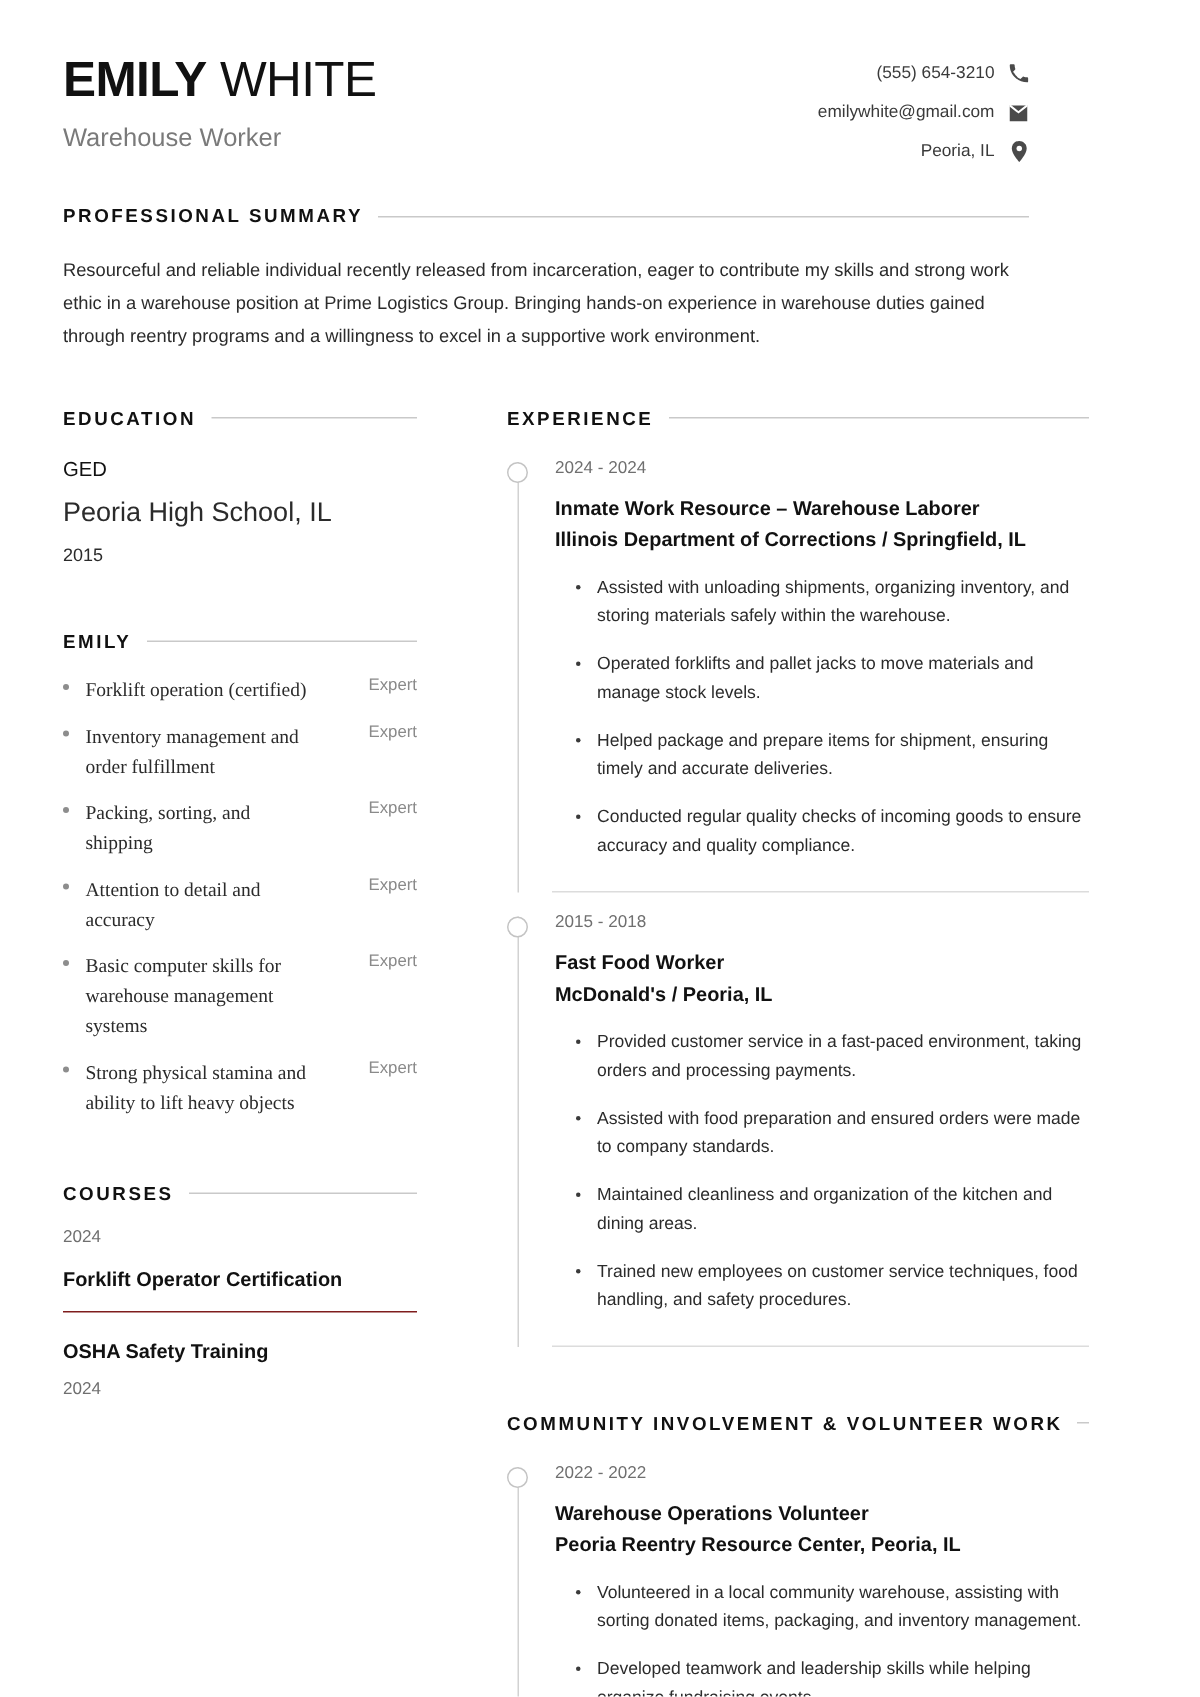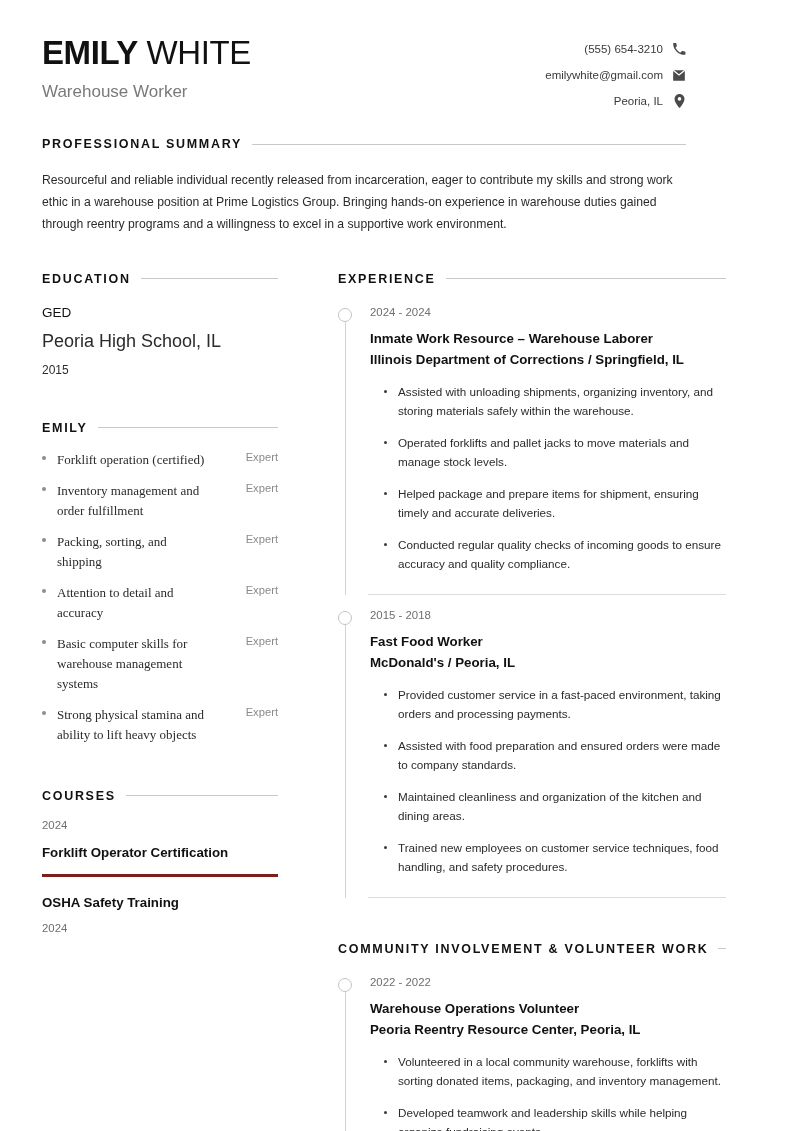--- a/index.html
+++ b/index.html
@@ -47,21 +47,21 @@
   .block-gap { margin-top: 44px; }
   .skills-list { margin-top: 15px; }
   .skill { display: flex; align-items: flex-start; justify-content: space-between; margin-bottom: 11px; gap: 6px; }
   .skill-left { display: flex; gap: 11px; align-items: flex-start; }
   .dot { width: 4px; height: 4px; border-radius: 50%; background: #8d8d8d; margin-top: 6px; flex: 0 0 4px; }
   .skill-name { font-size: 13px; line-height: 1.54; color: #2b2b2b; max-width: 152px; font-family: Liberation Serif, serif; }
   .skill-level { font-size: 11.2px; color: #8a8a8a; white-space: nowrap; padding-top: 1px; }
 
   
   .course { padding-bottom: 14px; }
-  .course + .course { border-top: 3px solid #7f1d1d; padding-top: 18px; }
+  .course + .course { border-top: 1px solid #7f1d1d; padding-top: 18px; }
   .courses-list { margin-top: 16px; }
   .course .c-year { font-size: 11.4px; color: #6f6f6f; }
   .course .c-title { font-size: 13.3px; font-weight: 700; color: #111; }
   .course .c-title.below { margin-top: 14px; }
   .course .c-year.below { margin-top: 12px; }
 
   
   .entries { margin-top: 6px; }
   .entry { position: relative; padding-left: 32px; padding-top: 14px; }
   .entry .ring {
@@ -263,21 +263,21 @@
           <span class="rule"></span>
         </div>
         <div class="entries">
           <div class="entry">
             <span class="ring"></span>
             <span class="vline"></span>
             <div class="dates">2022 - 2022</div>
             <div class="job-title">Warehouse Operations Volunteer</div>
             <div class="employer">Peoria Reentry Resource Center, Peoria, IL</div>
             <ul>
-              <li>Volunteered in a local community warehouse, forklifts with sorting donated items, packaging, and inventory management.</li>
+              <li>Volunteered in a local community warehouse, assisting with sorting donated items, packaging, and inventory management.</li>
               <li>Developed teamwork and leadership skills while helping organize fundraising events.</li>
 
             </ul>
 
           </div>
         </div>
       </div>
 
     </div>
   </div>

